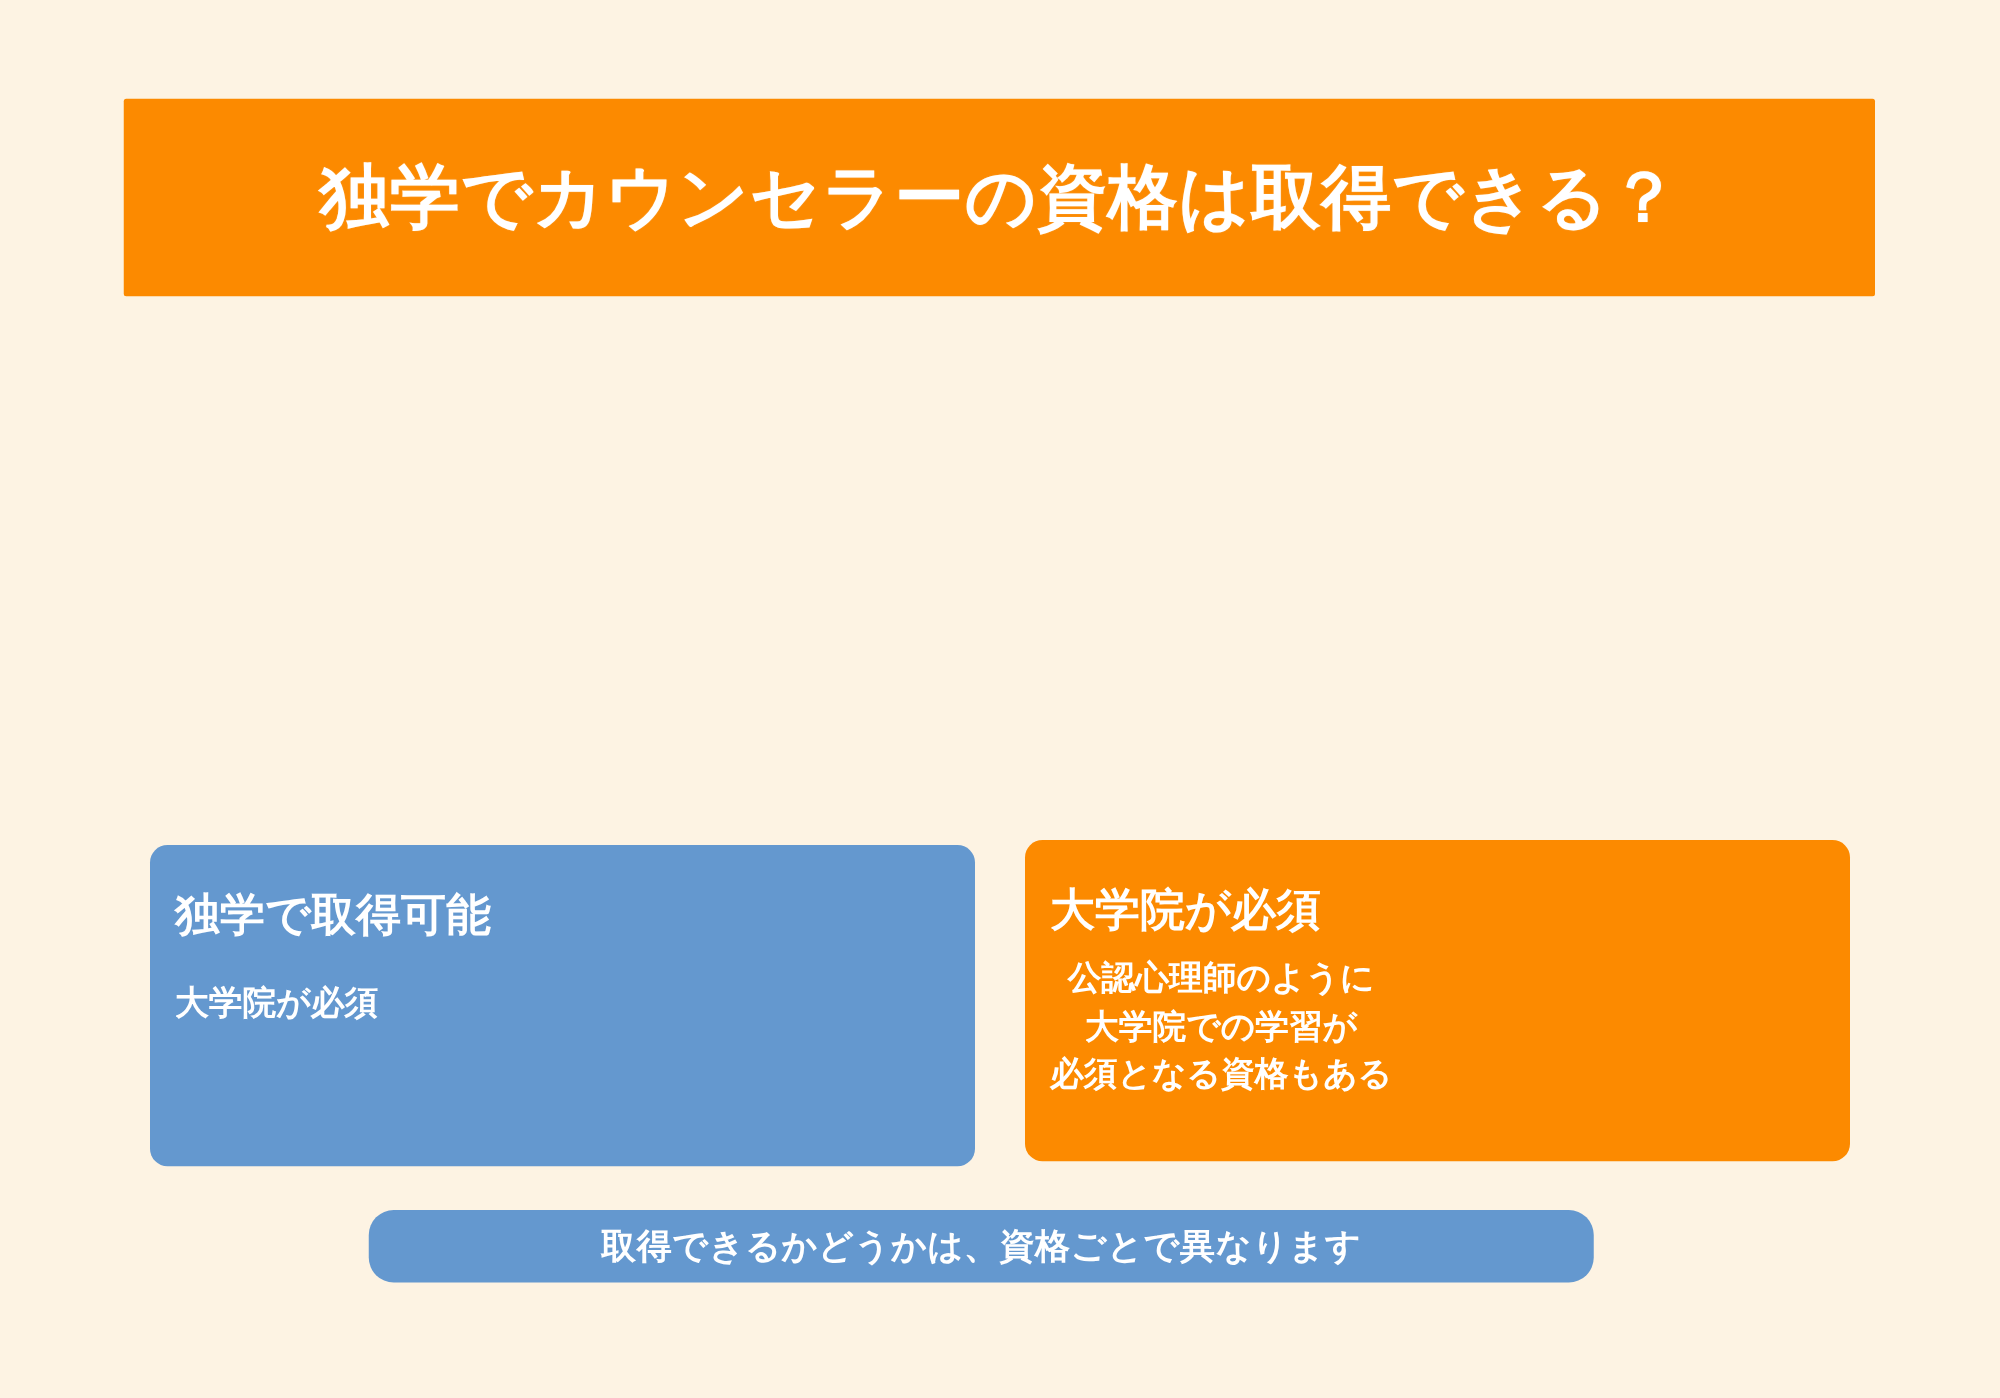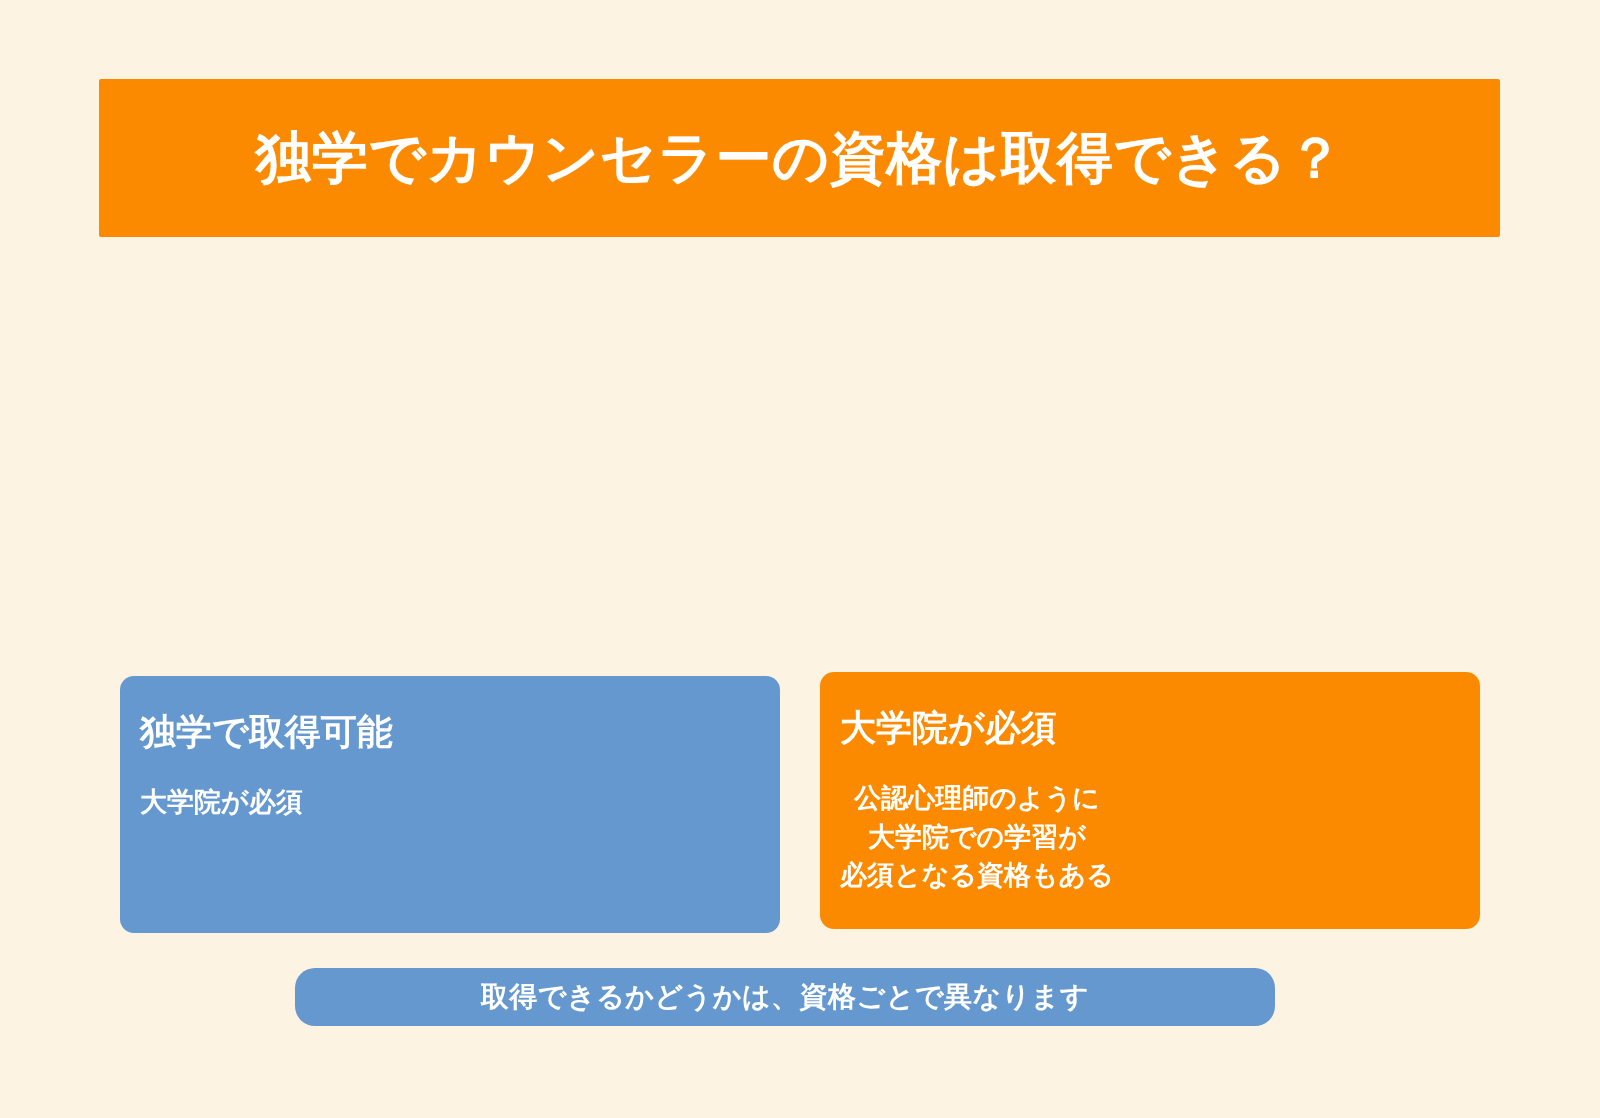--- a/index.html
+++ b/index.html
@@ -107,21 +107,21 @@
     margin-bottom: 10px;
   }
   .card-body {
     margin-top: 20px;
   }
   .card-body-line {
     font-size: 27px;
     font-weight: bold;
     line-height: 1.42;
   }
-  #card-grad-school .card-body { margin-top: 20px; }
+  #card-grad-school .card-body { margin-top: 4px; }
 
   
   #conclusion-bar {
     left: 295px;
     top: 968px;
     width: 980px;
     height: 58px;
     border-radius: 20px;
   }
   #conclusion-bar .conclusion-text {

